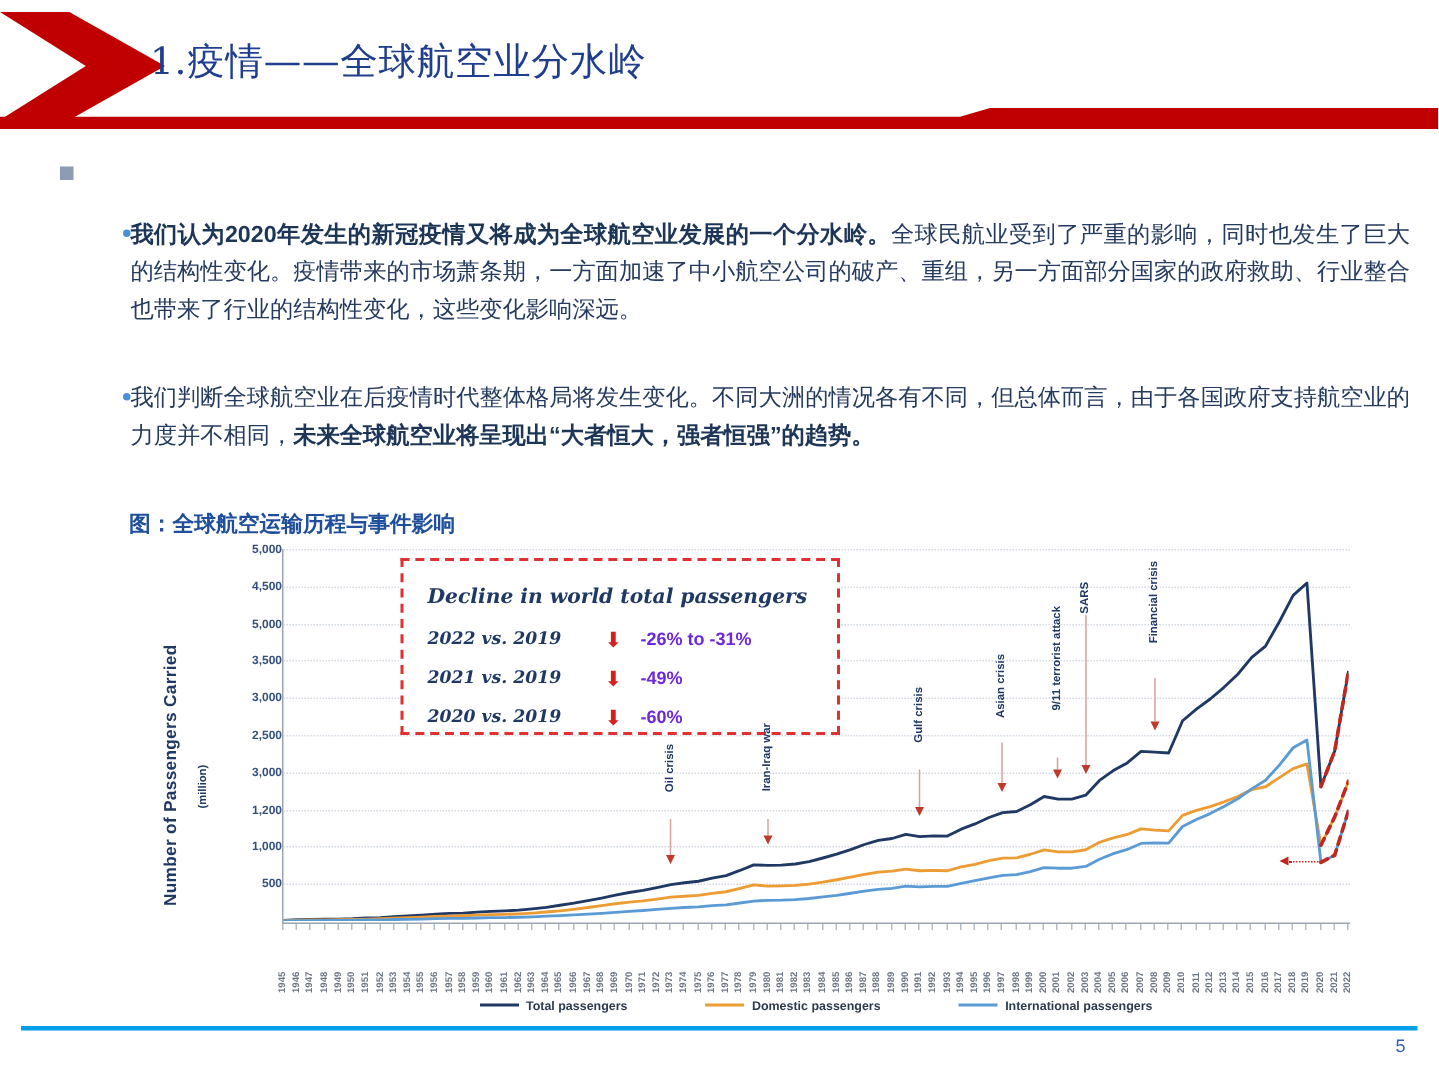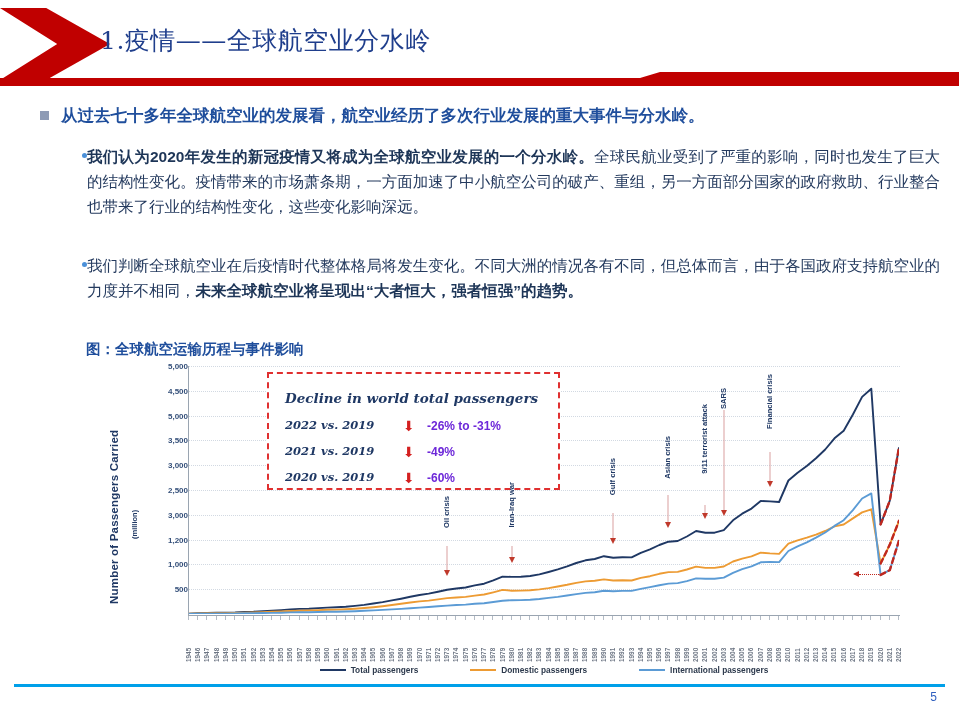--- a/index.html
+++ b/index.html
@@ -188,21 +188,20 @@
 <body>
 
 <div class="header">
   <div class="hdr-chevron"></div>
   <div class="hdr-band"></div>
   <div class="hdr-title">1.疫情——全球航空业分水岭</div>
 </div>
 
 <div class="lvl1">
   <div class="sq-bullet"></div>
-  <div class="lvl1-text">从过去七十多年全球航空业的发展看，航空业经历了多次行业发展的重大事件与分水岭。</div>
 </div>
 
 <div class="lvl2 lvl2-a">
   <div class="dot-bullet"></div>
   <div class="lvl2-text"><b>我们认为2020年发生的新冠疫情又将成为全球航空业发展的一个分水岭。</b><span>全球民航业受到了严重的影响，同时也发生了巨大的结构性变化。疫情带来的市场萧条期，一方面加速了中小航空公司的破产、重组，另一方面部分国家的政府救助、行业整合也带来了行业的结构性变化，这些变化影响深远。</span></div>
 </div>
 
 <div class="lvl2 lvl2-b">
   <div class="dot-bullet"></div>
   <div class="lvl2-text"><span>我们判断全球航空业在后疫情时代整体格局将发生变化。不同大洲的情况各有不同，但总体而言，由于各国政府支持航空业的力度并不相同，</span><b>未来全球航空业将呈现出“大者恒大，强者恒强”的趋势。</b></div>

